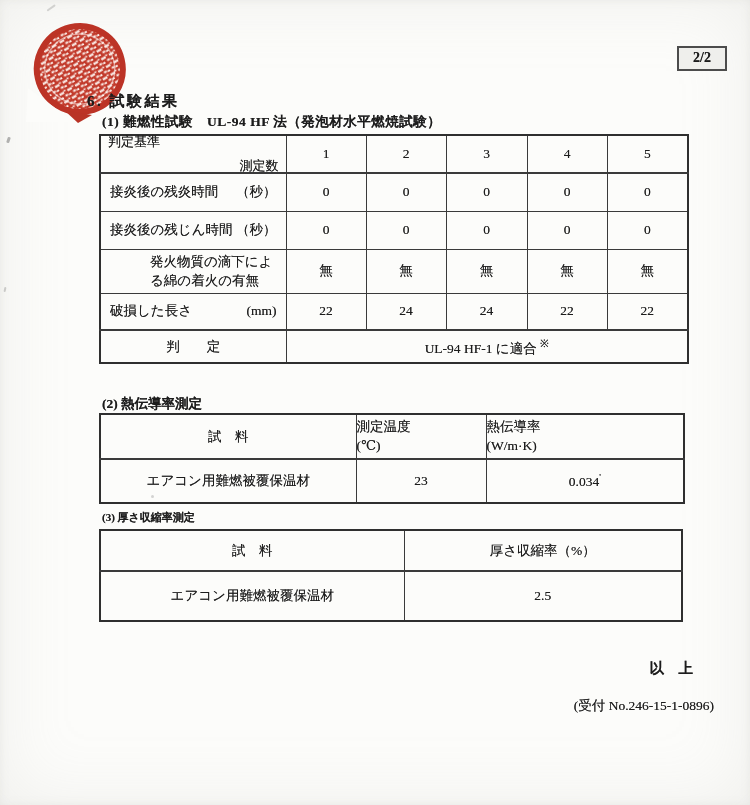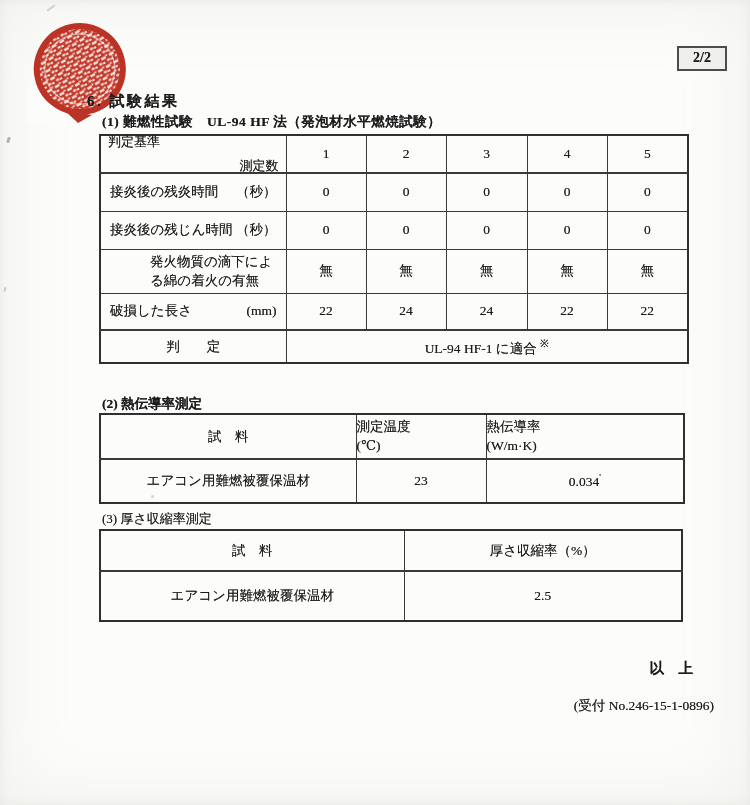--- a/index.html
+++ b/index.html
@@ -16,21 +16,21 @@
   
   .pagenum{
     position:absolute;left:677px;top:46px;
     border:2px solid #4c4c4c;background:#efefec;
     font-size:14px;font-weight:bold;padding:2px 14px;line-height:1.2;
   }
   
   .h-section{position:absolute;left:87px;top:92px;font-size:15px;font-weight:bold;letter-spacing:2.5px;}
   .h-sub1{position:absolute;left:102px;top:113px;font-size:13.5px;font-weight:bold;letter-spacing:0.5px;}
   .h-sub2{position:absolute;left:102px;top:395px;font-size:13.5px;font-weight:bold;}
-  .h-sub3{position:absolute;left:102px;top:510px;font-size:13px;font-weight:normal;}
+  .h-sub3{position:absolute;left:102px;top:510px;font-size:11px;font-weight:bold;}
   
   table{border-collapse:collapse;table-layout:fixed;position:absolute;background:#fcfcfa;}
   td{border:1.6px solid #3a3a3a;font-size:13.5px;padding:0;vertical-align:middle;}
   .t1{left:99px;top:134px;width:588px;border:2px solid #2f2f2f;}
   .t2{left:99px;top:413px;width:584px;border:2px solid #2f2f2f;}
   .t3{left:99px;top:529px;width:582px;border:2px solid #2f2f2f;}
   .thick-b{border-bottom-width:2.6px;}
   .thick-t{border-top-width:2.4px;}
   .num{text-align:center;}
   .lblflex{display:flex;justify-content:space-between;align-items:center;padding:0 9px;height:100%;}

